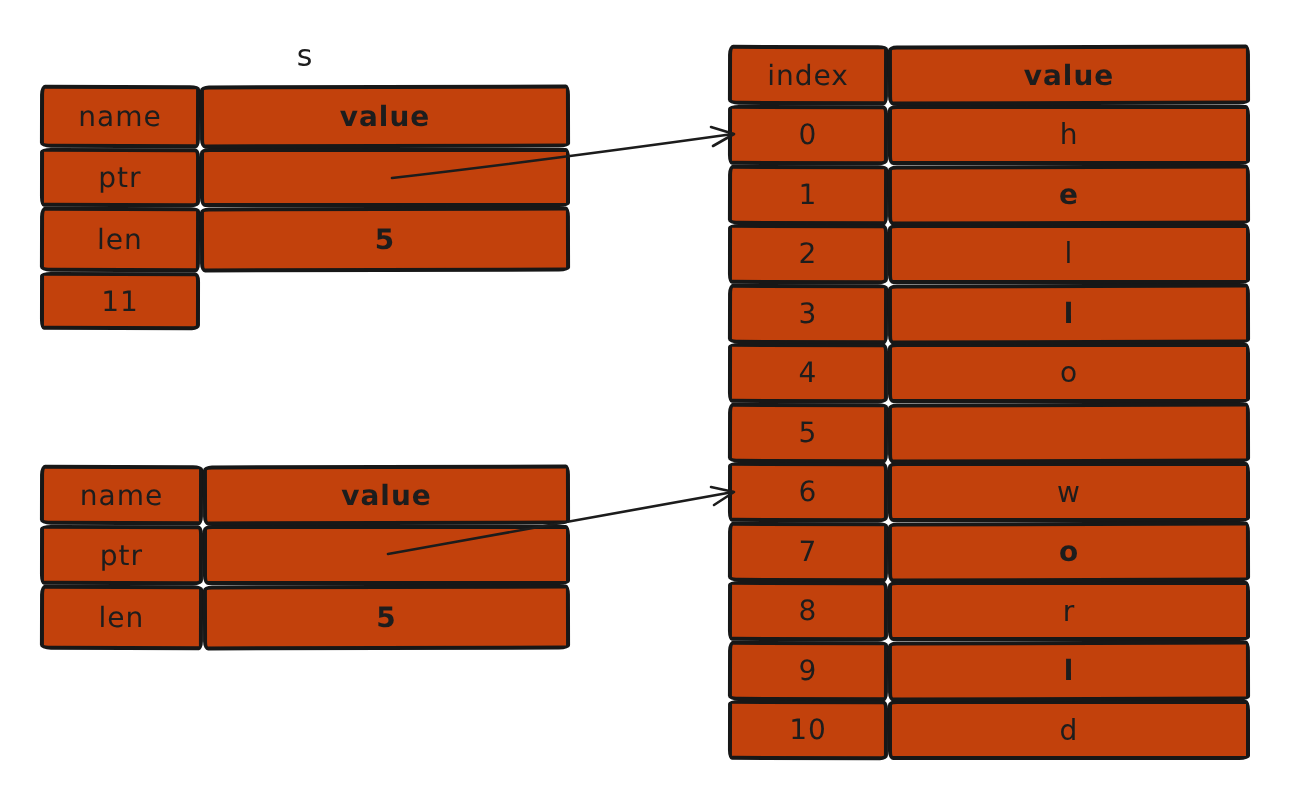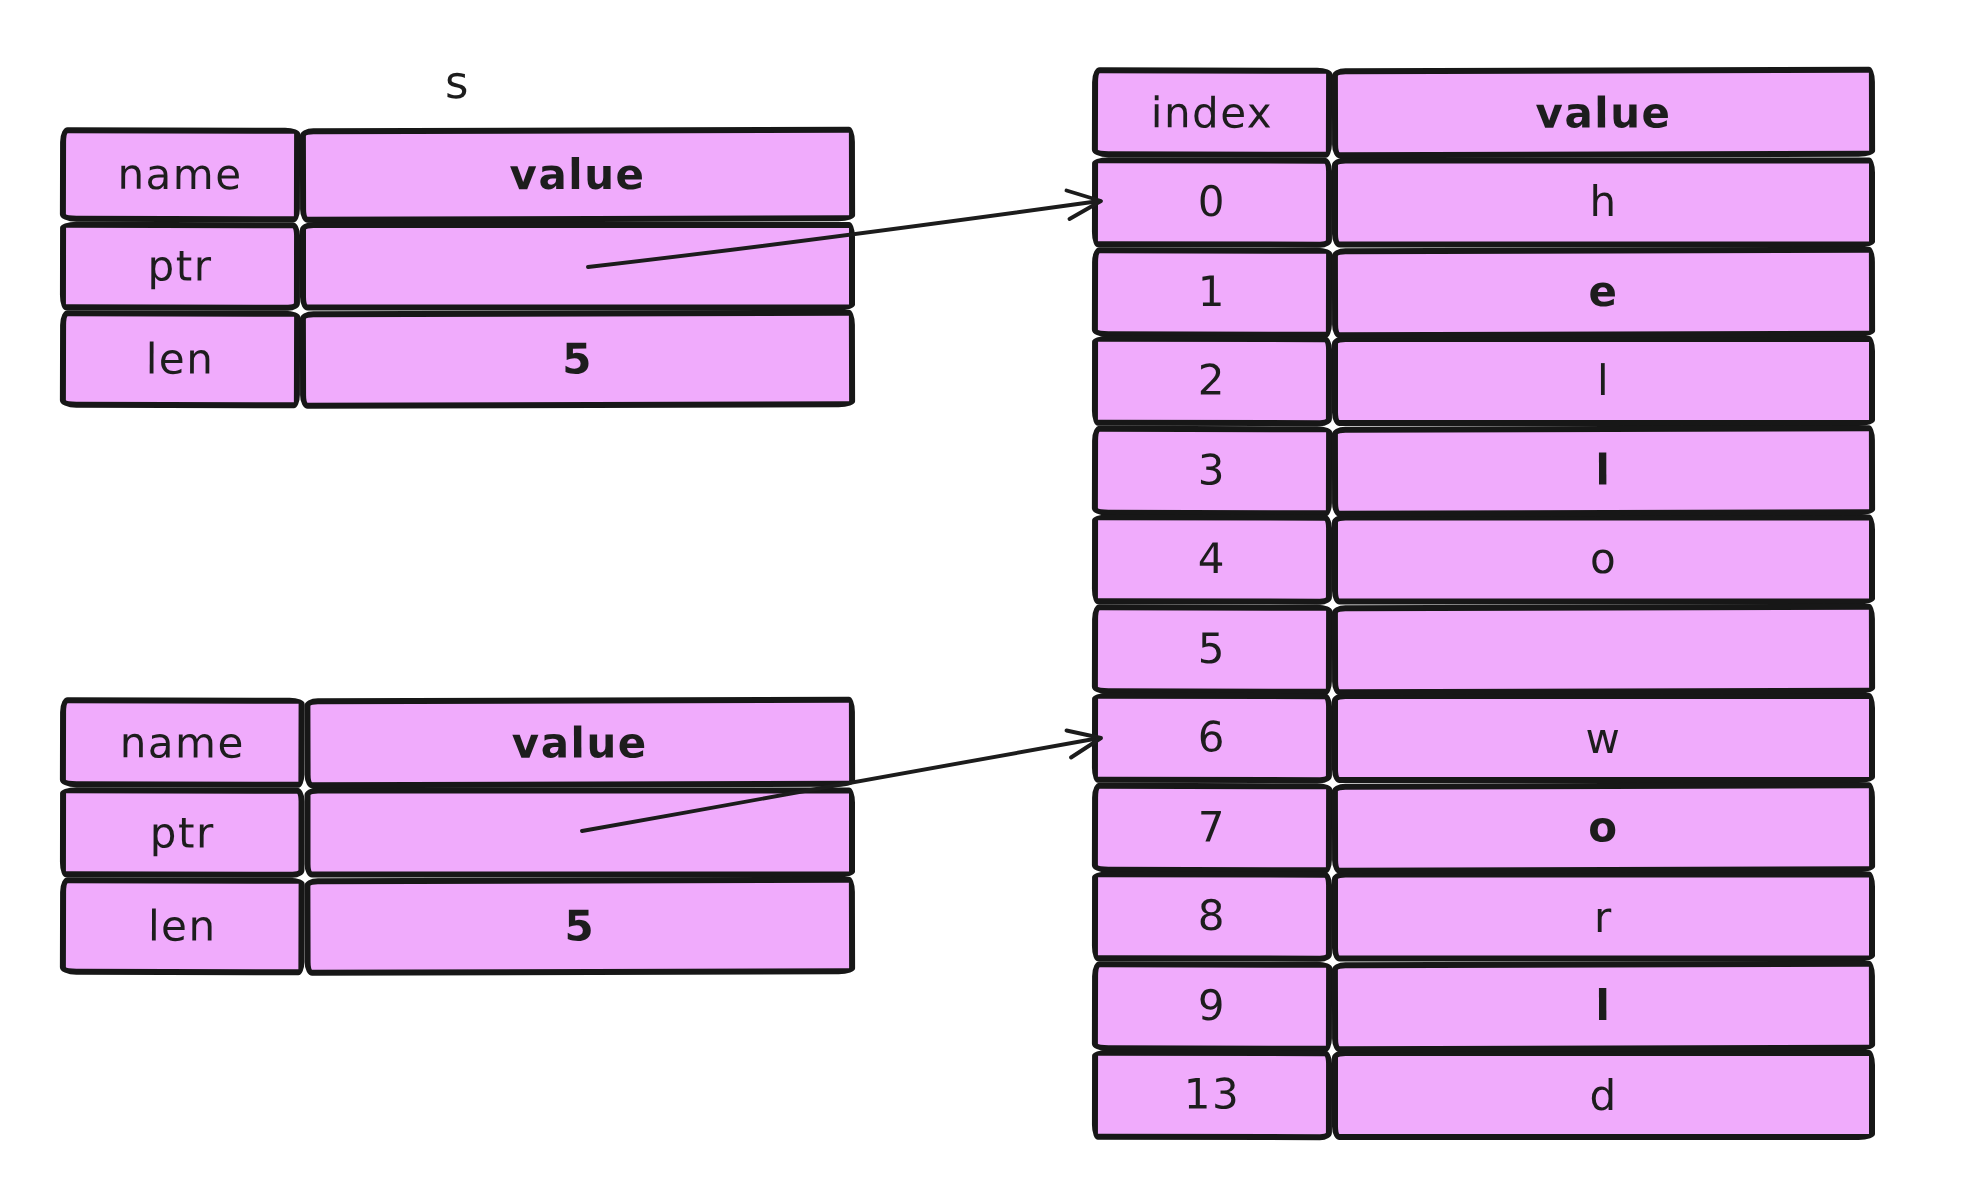--- a/index.html
+++ b/index.html
@@ -34,21 +34,21 @@
     grid-template-rows: 60px 60px 65px;
   }
   .mem-tbl {
     left: 728px; top: 45px; width: 522px; height: 715px;
     grid-template-columns: 160px 1fr;
     grid-template-rows: 60px repeat(11, 1fr);
   }
   .cell {
     box-sizing: border-box;
     border: 4px solid #171717;
-    background: #f0abfc;
+    background: #c2410c;
     display: flex;
     align-items: center;
     justify-content: center;
     font-size: 28px;
     letter-spacing: 1px;
     
     border-radius: 9px 4px 11px 5px / 5px 10px 4px 9px;
   }
   .cell:nth-child(4n+1) { transform: rotate(0.15deg);  border-radius: 5px 10px 4px 11px / 10px 4px 9px 5px; }
   .cell:nth-child(4n+2) { transform: rotate(-0.15deg); font-weight: bold; }
@@ -74,20 +74,21 @@
 <div class="canvas">
 
   <div class="tbl-title s-title">s</div>
   <div class="tbl s-tbl">
     <div class="cell">name</div>
     <div class="cell">value</div>
     <div class="cell">ptr</div>
     <div class="cell"></div>
     <div class="cell">len</div>
     <div class="cell">5</div>
+    <div class="cell">11</div>
   </div>
 
   <div class="tbl world-tbl">
     <div class="cell">name</div>
     <div class="cell">value</div>
     <div class="cell">ptr</div>
     <div class="cell"></div>
     <div class="cell">len</div>
     <div class="cell">5</div>
   </div>
@@ -108,21 +109,21 @@
     <div class="cell">5</div>
     <div class="cell"></div>
     <div class="cell">6</div>
     <div class="cell">w</div>
     <div class="cell">7</div>
     <div class="cell">o</div>
     <div class="cell">8</div>
     <div class="cell">r</div>
     <div class="cell">9</div>
     <div class="cell">l</div>
-    <div class="cell">13</div>
+    <div class="cell">10</div>
     <div class="cell">d</div>
   </div>
 
   <svg class="arrows" viewBox="0 0 1314 786" xmlns="http://www.w3.org/2000/svg">
     <g>
       <path d="M392 178 C505 165 625 149 733 134"></path>
       <path d="M711 127 L734 134 L713 146"></path>
     </g>
     <g>
       <path d="M388 554 C505 533 625 512 733 492"></path>

